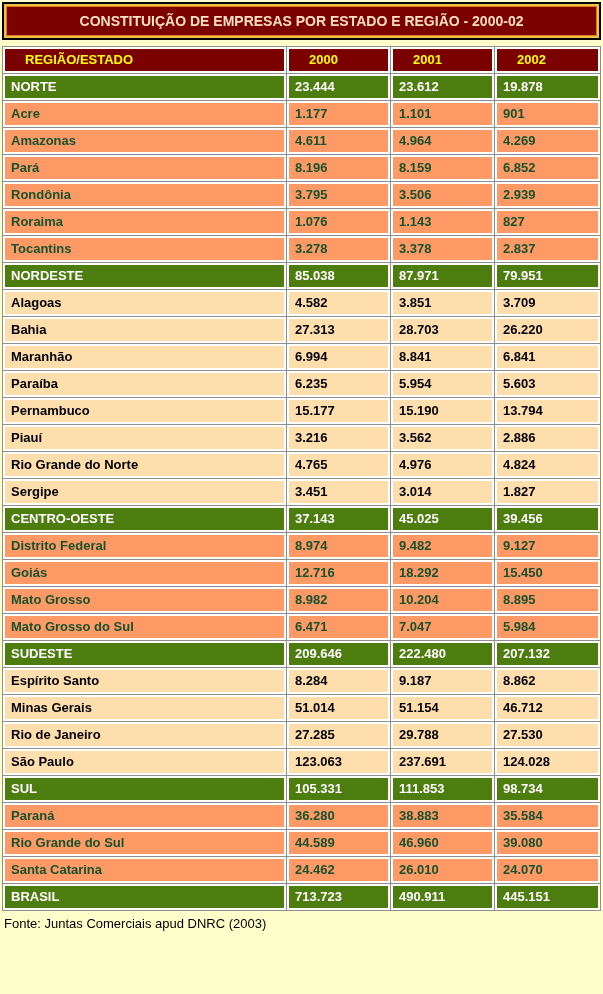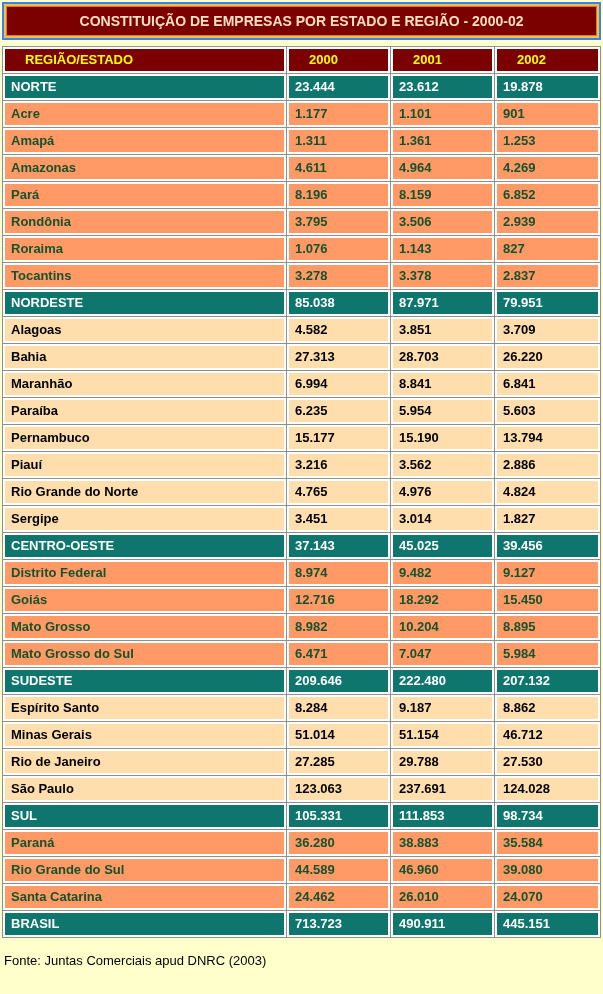--- a/index.html
+++ b/index.html
@@ -11,21 +11,21 @@
     height: 994px;
     background: #FFFFCC;
     font-family: "Liberation Sans", sans-serif;
     overflow: hidden;
   }
   .title-bar {
     margin: 2px 2px 0 2px;
     height: 34px;
     line-height: 34px;
     background: #7B0101;
-    border: 2px solid #3b82f6;
+    border: 2px solid #000000;
     box-shadow: inset 0 0 0 2px #F0C143, inset 0 0 0 3px #DD7A1E;
     color: #FFE0C0;
     font-size: 14px;
     font-weight: bold;
     text-align: center;
     white-space: nowrap;
   }
   table.data-table {
     margin: 6px 2px 0 2px;
     width: 599px;
@@ -38,26 +38,26 @@
     border: 2px solid #FFFFFF;
     height: 22px;
     line-height: 22px;
     padding: 0 2px 0 6px;
     font-size: 13px;
     font-weight: bold;
     white-space: nowrap;
     overflow: hidden;
   }
   tr.hdr td       { background: #7B0101; color: #FFFF00; padding-left: 20px; }
-  tr.region td    { background: #0f766e; color: #FFFFFF; }
+  tr.region td    { background: #4d7c0f; color: #FFFFFF; }
   tr.salmon td    { background: #FF9966; color: #14532d; }
   tr.wheat td     { background: #FFDEAD; color: #000000; margin-left: 44px; }
   td.state-name   { padding-left: 22px; }
   .footer {
-    margin: 15px 0 0 4px;
+    margin: 5px 0 0 4px;
     font-size: 13px;
     font-weight: normal;
     color: #000000;
   }
 </style>
 </head>
 <body>
 
 <div class="title-bar">CONSTITUIÇÃO DE EMPRESAS POR ESTADO E REGIÃO - 2000-02</div>
 
@@ -81,26 +81,20 @@
         <td>23.612</td>
         <td>19.878</td>
       </tr>
       <tr class="salmon">
         <td class="state-name">Acre</td>
         <td>1.177</td>
         <td>1.101</td>
         <td>901</td>
       </tr>
       <tr class="salmon">
-        <td class="state-name">Amapá</td>
-        <td>1.311</td>
-        <td>1.361</td>
-        <td>1.253</td>
-      </tr>
-      <tr class="salmon">
         <td class="state-name">Amazonas</td>
         <td>4.611</td>
         <td>4.964</td>
         <td>4.269</td>
       </tr>
       <tr class="salmon">
         <td class="state-name">Pará</td>
         <td>8.196</td>
         <td>8.159</td>
         <td>6.852</td>

